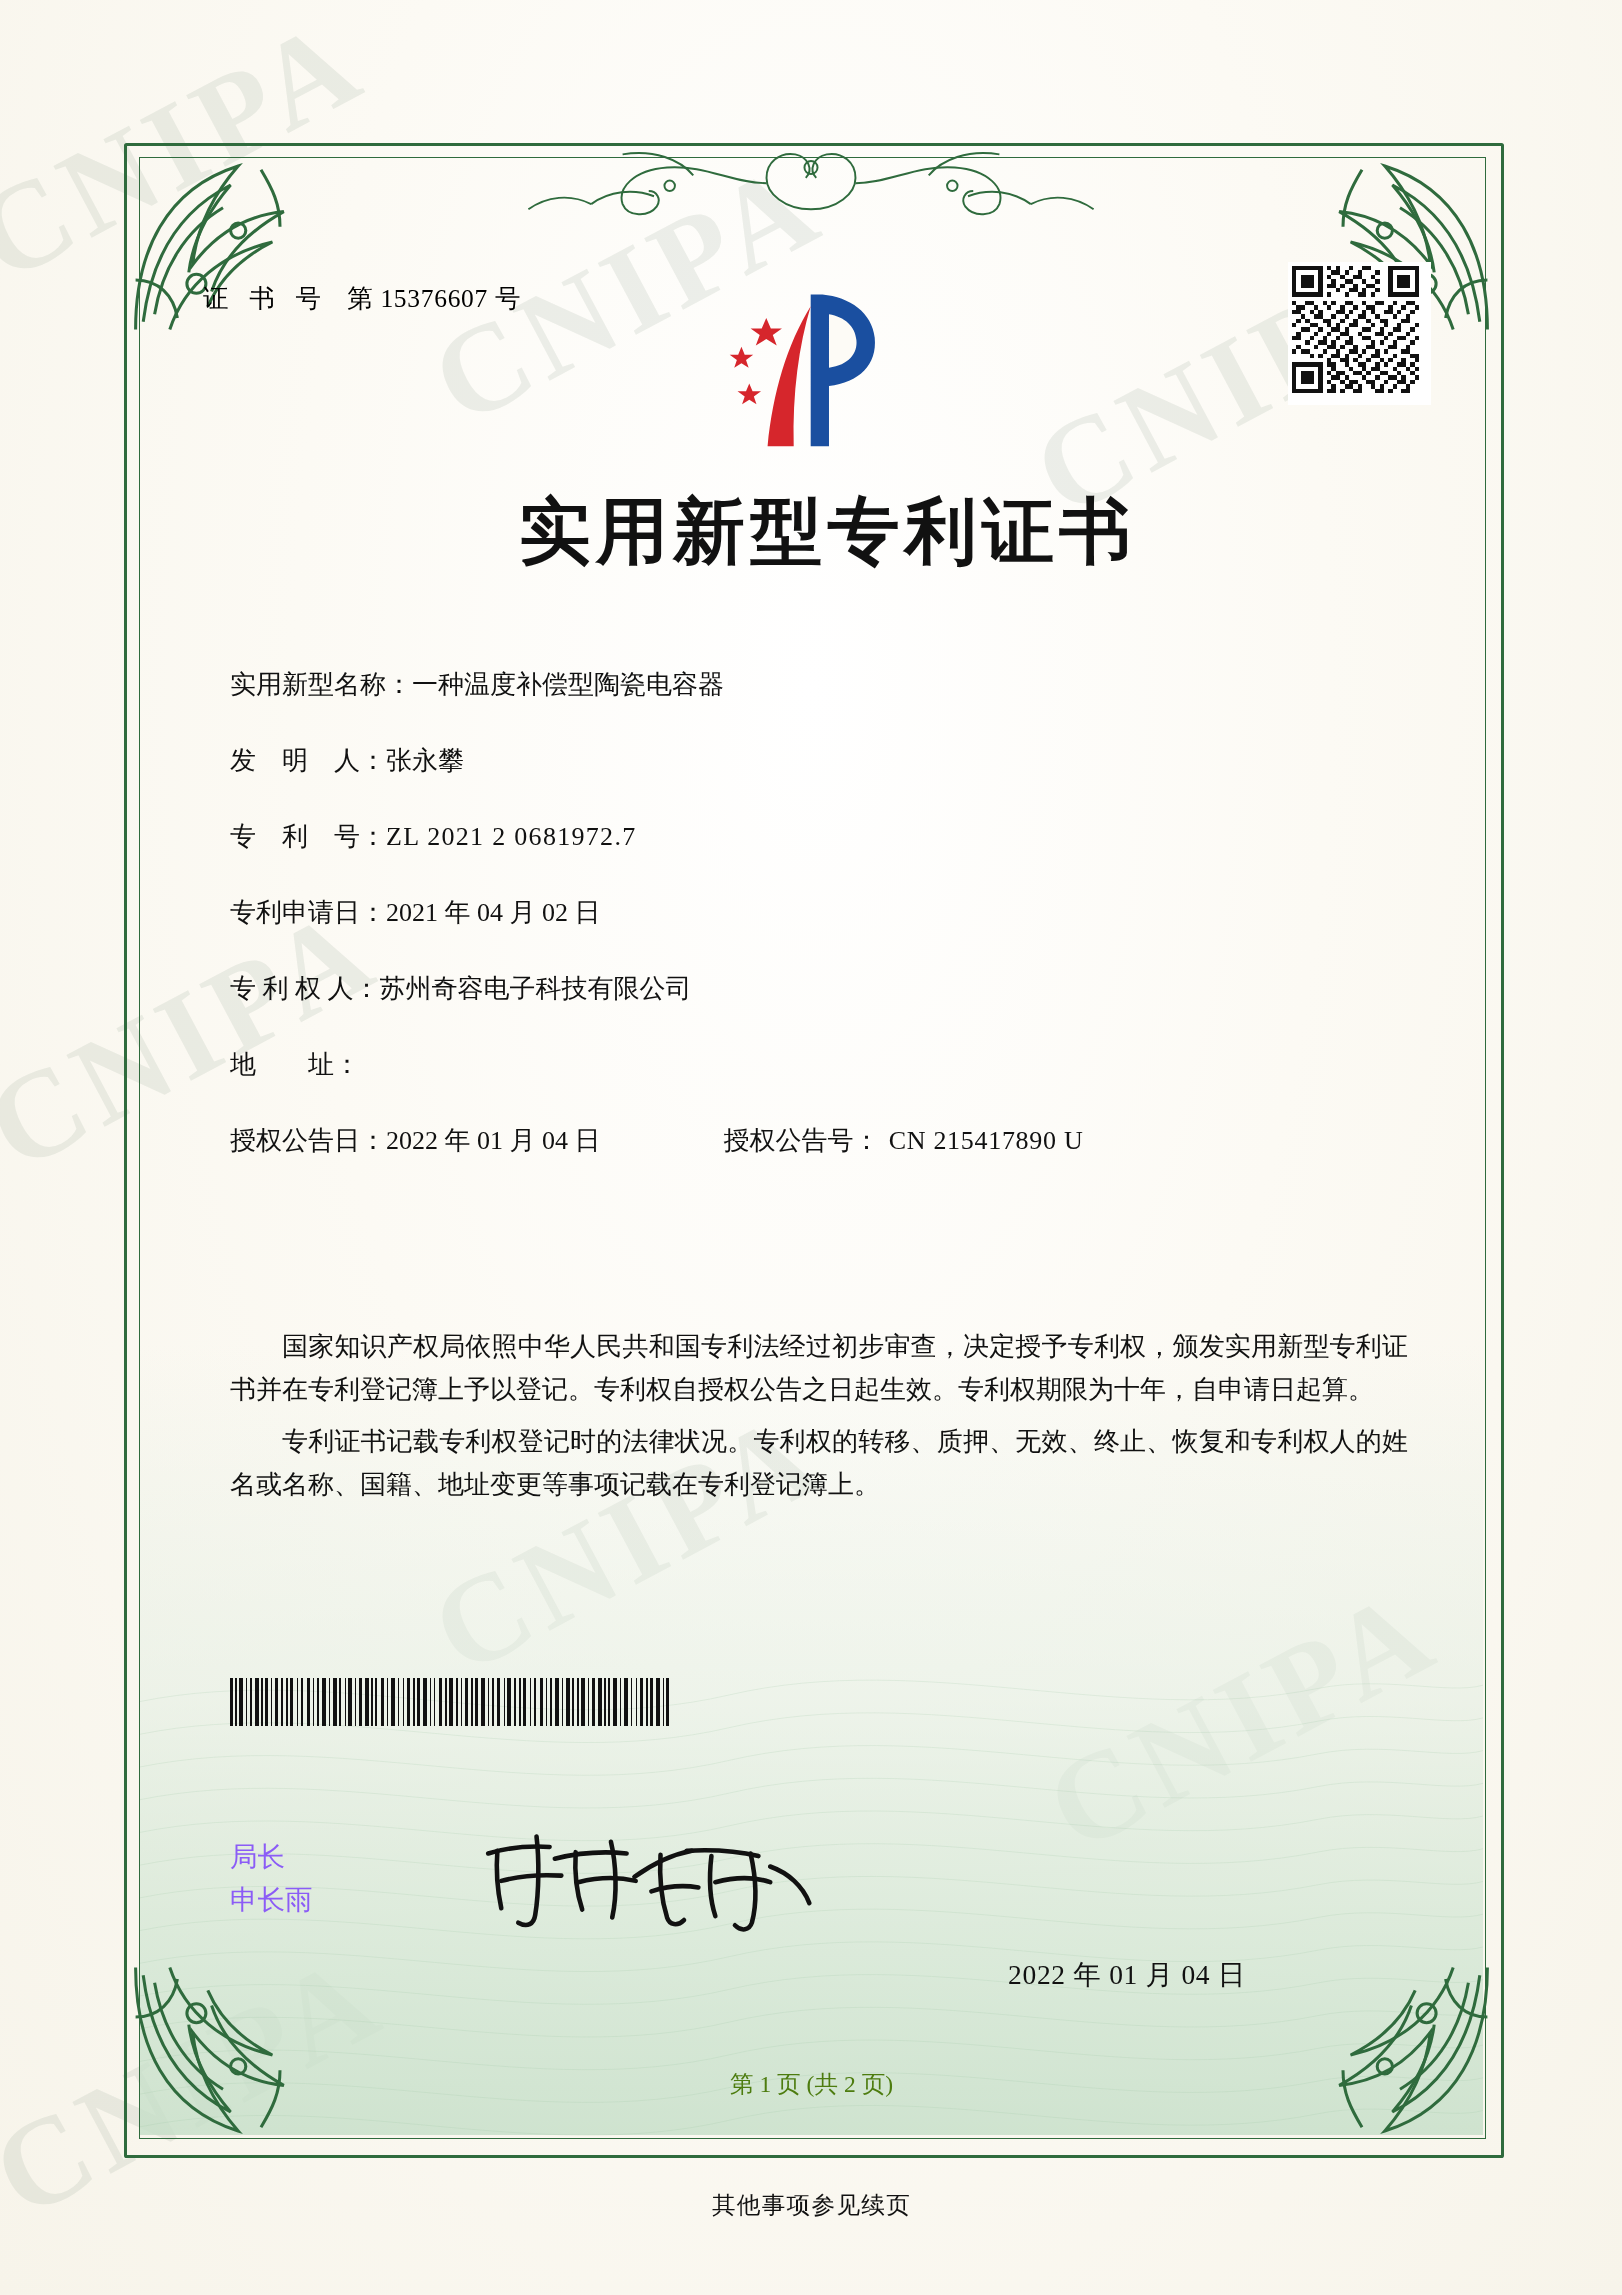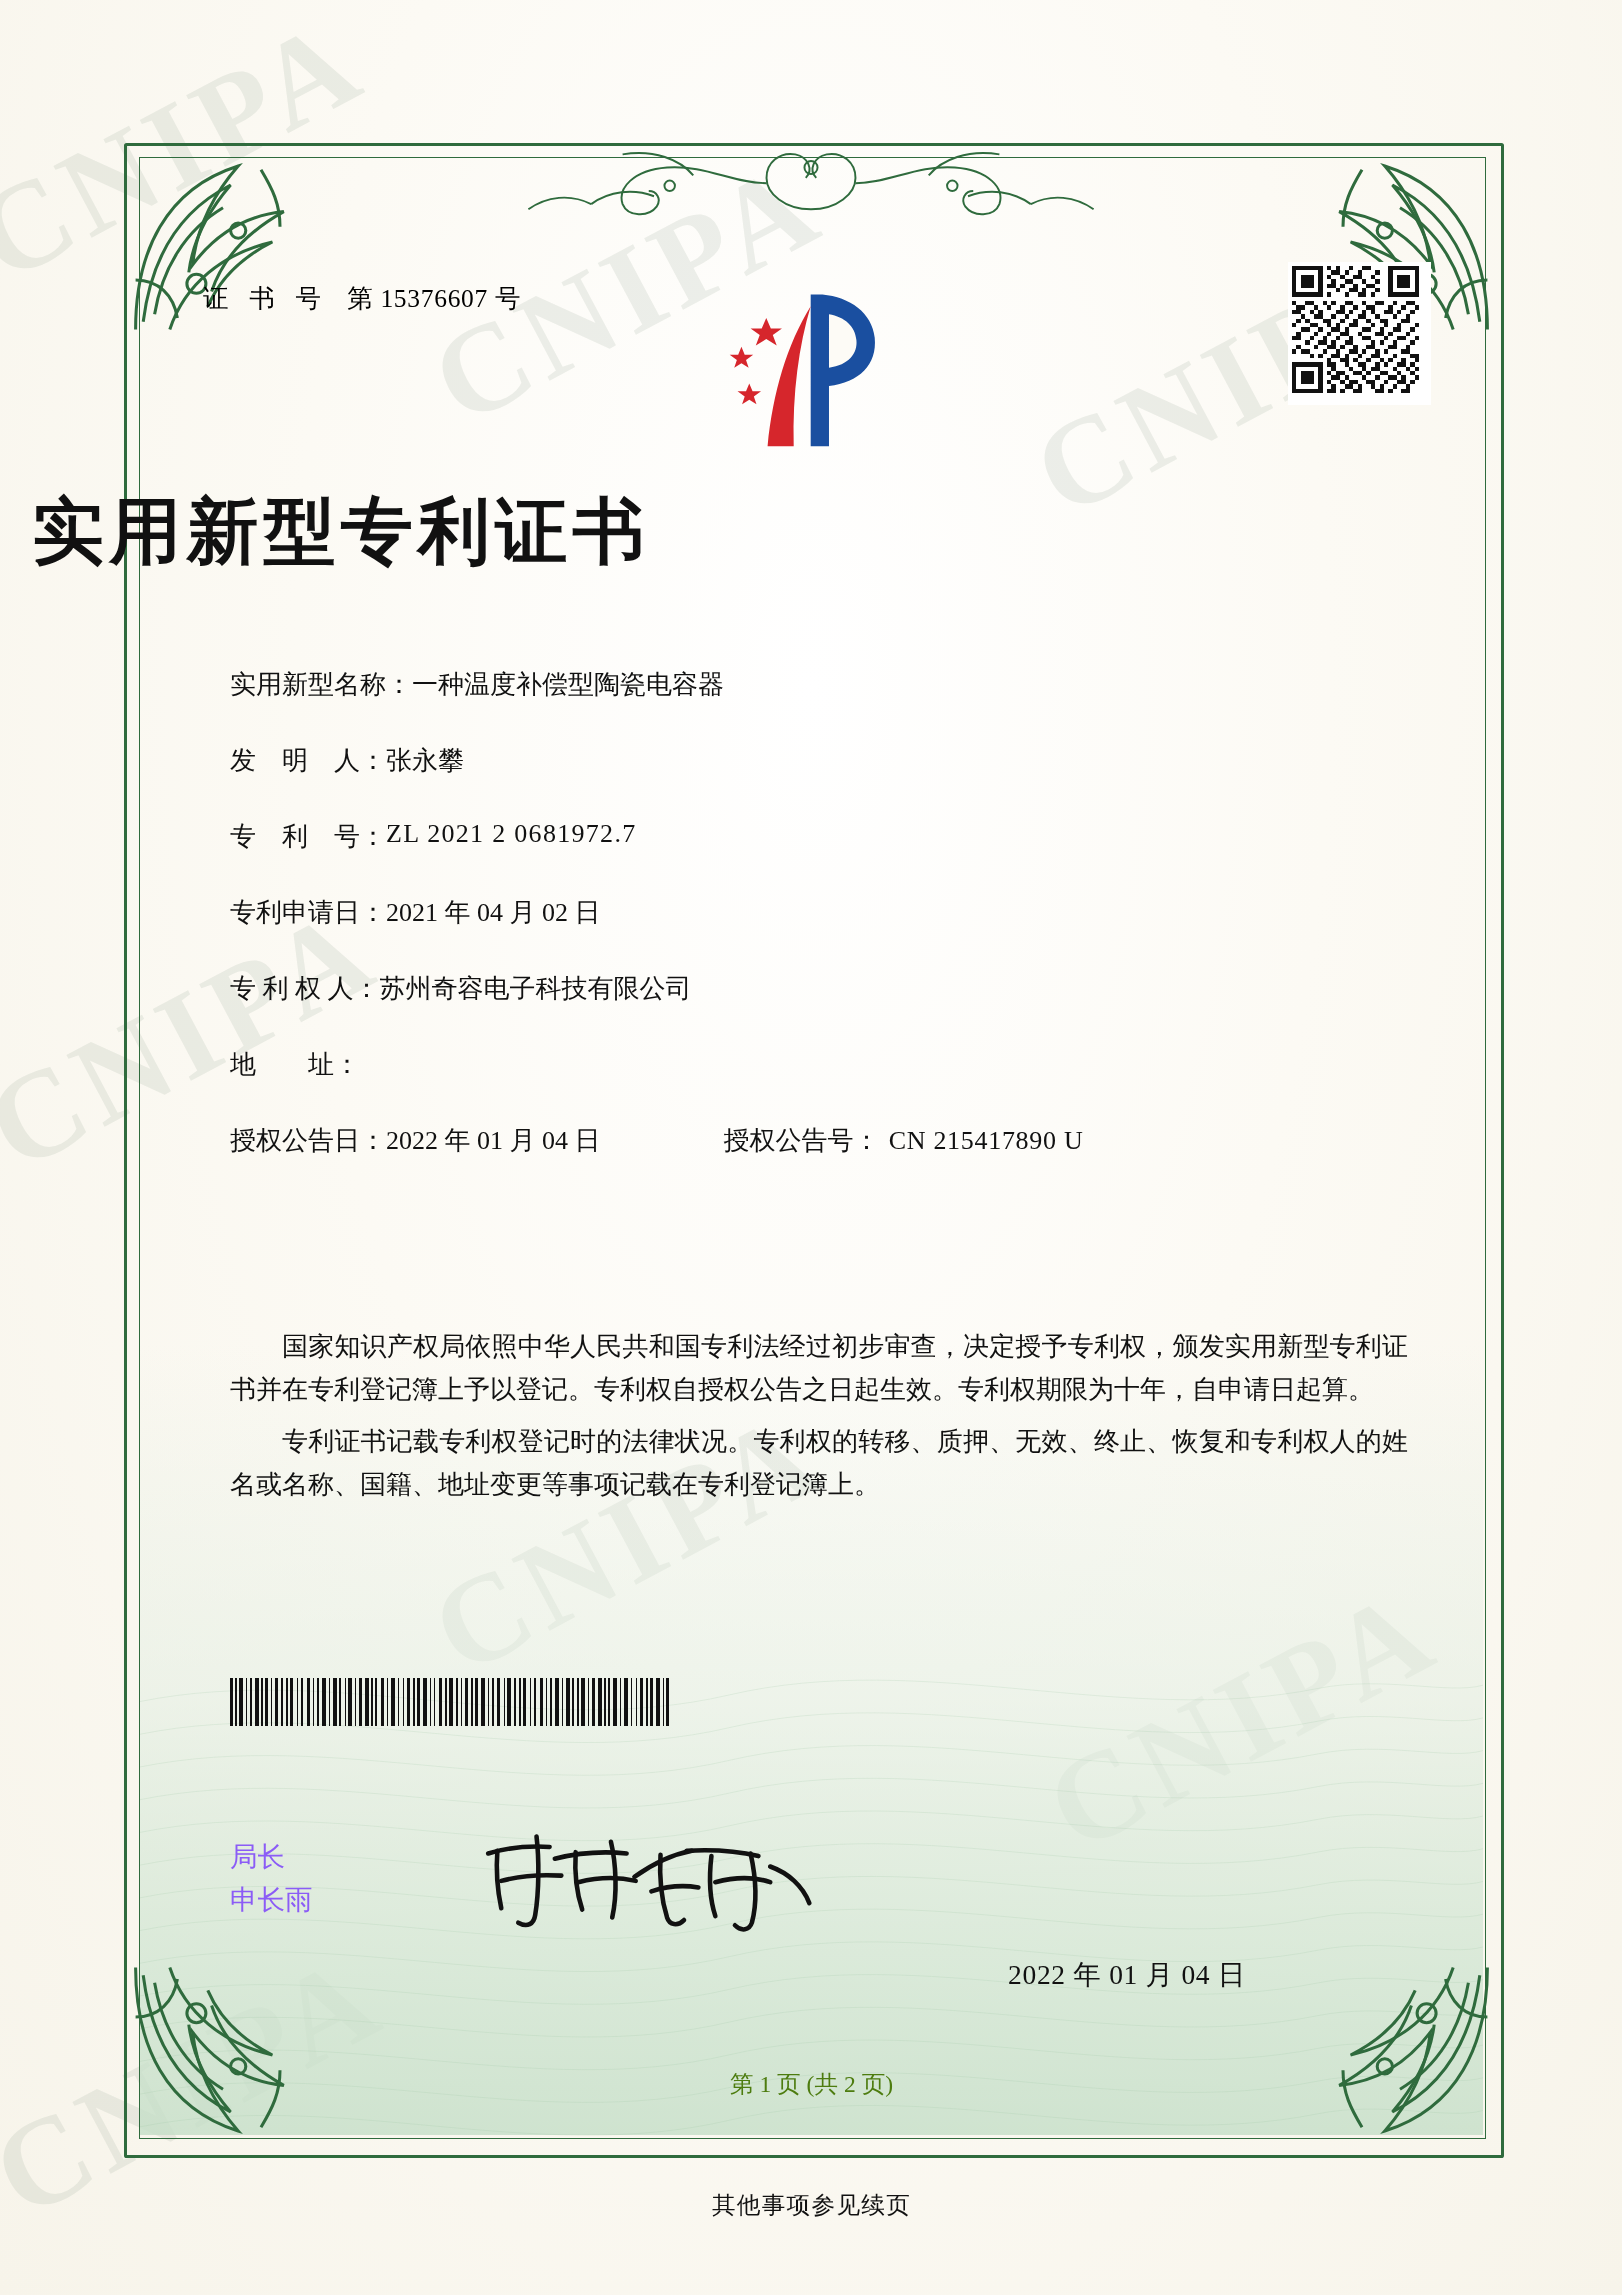--- a/index.html
+++ b/index.html
@@ -126,40 +126,40 @@
     width: 236px;
     height: 196px;
   }
   .emblem svg { width: 100%; height: 100%; display: block; }
 
   .main-title {
     position: absolute;
     left: 0;
     right: 0;
     top: 484px;
-    text-align: left;
+    text-align: center;
     font-family: "Liberation Serif", "DejaVu Serif", serif;
     font-size: 72px;
     font-weight: 700;
     letter-spacing: 5.2px;
     color: #111;
     margin-left: 32px;
   }
 
   .fields {
     position: absolute;
     left: 230px;
     top: 667px;
     width: 1178px;
     font-size: 26px;
     color: #111;
   }
   .field-row {
     display: flex;
-    align-items: flex-start;
+    align-items: center;
     margin-bottom: 41px;
   }
   .f-label {
     flex: 0 0 auto;
     white-space: pre;
   }
   .f-value {
     flex: 1 1 auto;
     white-space: pre;
   }

